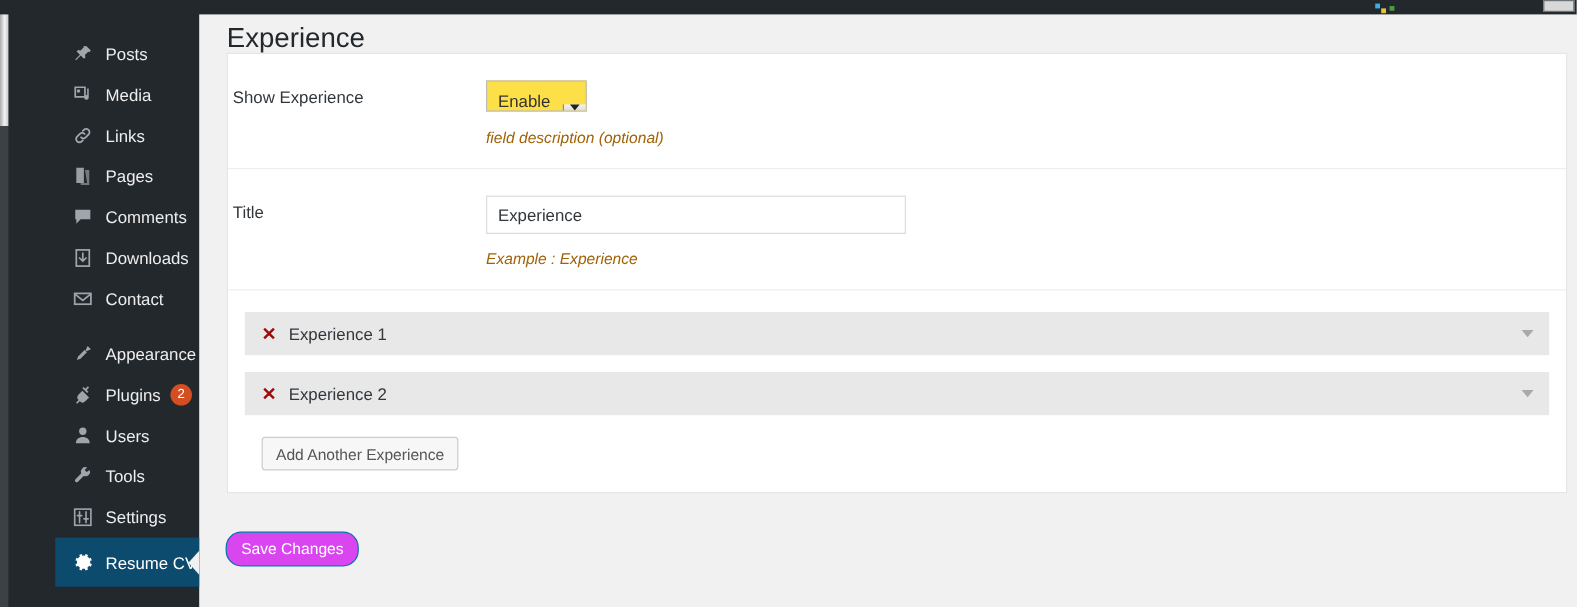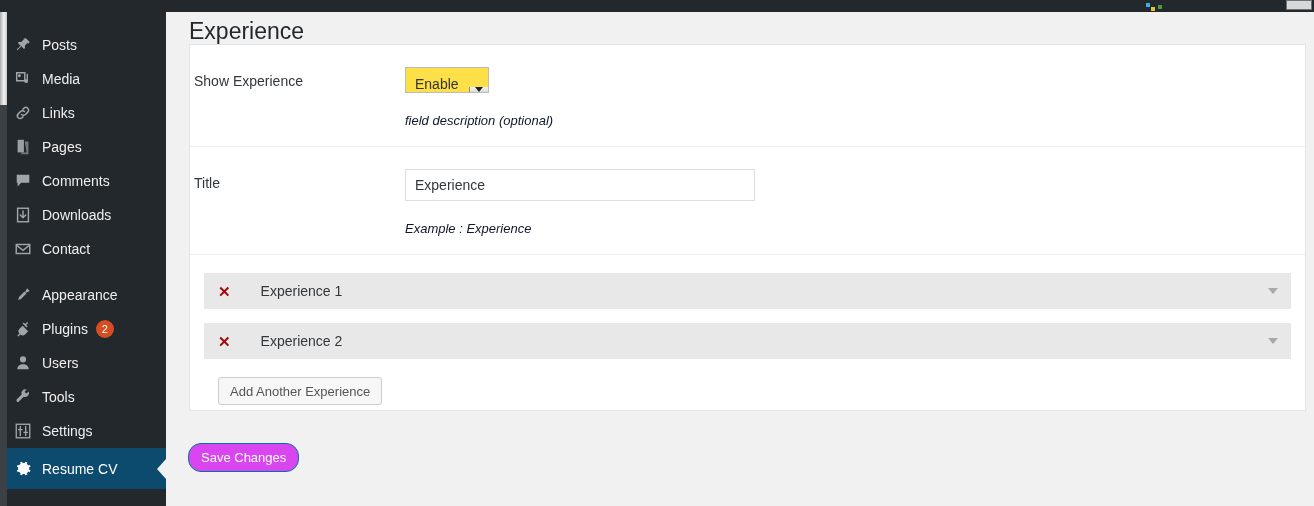--- a/index.html
+++ b/index.html
@@ -58,20 +58,21 @@
 
   .menu { position: absolute; top: -18px; left: 0; width: 166px; }
   .menu-item {
     position: relative;
     display: flex; align-items: center;
     height: 34px;
     padding-left: 13px;
     color: #eeeeee;
     font-size: 14px;
     line-height: 1;
+    margin-left: 46px;
   }
   .menu-item.sep-top { margin-top: 12px; }
   .menu-item .mi-icon {
     width: 20px; height: 20px;
     margin-right: 9px;
     flex: 0 0 20px;
     display: flex; align-items: center; justify-content: center;
     color: #a0a5aa;
   }
   .menu-item .mi-icon svg { display: block; }
@@ -138,24 +139,24 @@
     width: 215px;
     flex: 0 0 215px;
     padding-left: 4px;
     font-size: 14px;
     color: #32373c;
     line-height: 28px;
   }
   .form-row .field { flex: 1 1 auto; }
 
   .desc {
-    margin-top: 20px;
+    margin-top: 13px;
     font-style: italic;
     font-size: 13px;
-    color: #0f172a;
+    color: #a16207;
   }
 
   
   .select-wrap {
     display: inline-flex;
     align-items: flex-end;
     height: 26px;
     border: 1px solid #bcbcbc;
     background: #fde047;
   }
@@ -204,21 +205,20 @@
     margin-left: 14px;
     margin-right: 10px;
     color: #9e0b0b;
     font-size: 15px;
     font-weight: bold;
     line-height: 1;
   }
   .acc-row .acc-label {
     font-size: 14px;
     color: #32373c;
-    margin-left: 20px;
   }
   .acc-row .acc-toggle {
     position: absolute;
     right: 13px; top: 50%;
     transform: translateY(-50%);
     width: 0; height: 0;
     border-left: 5px solid transparent;
     border-right: 5px solid transparent;
     border-top: 6px solid #a9a9a9;
   }

